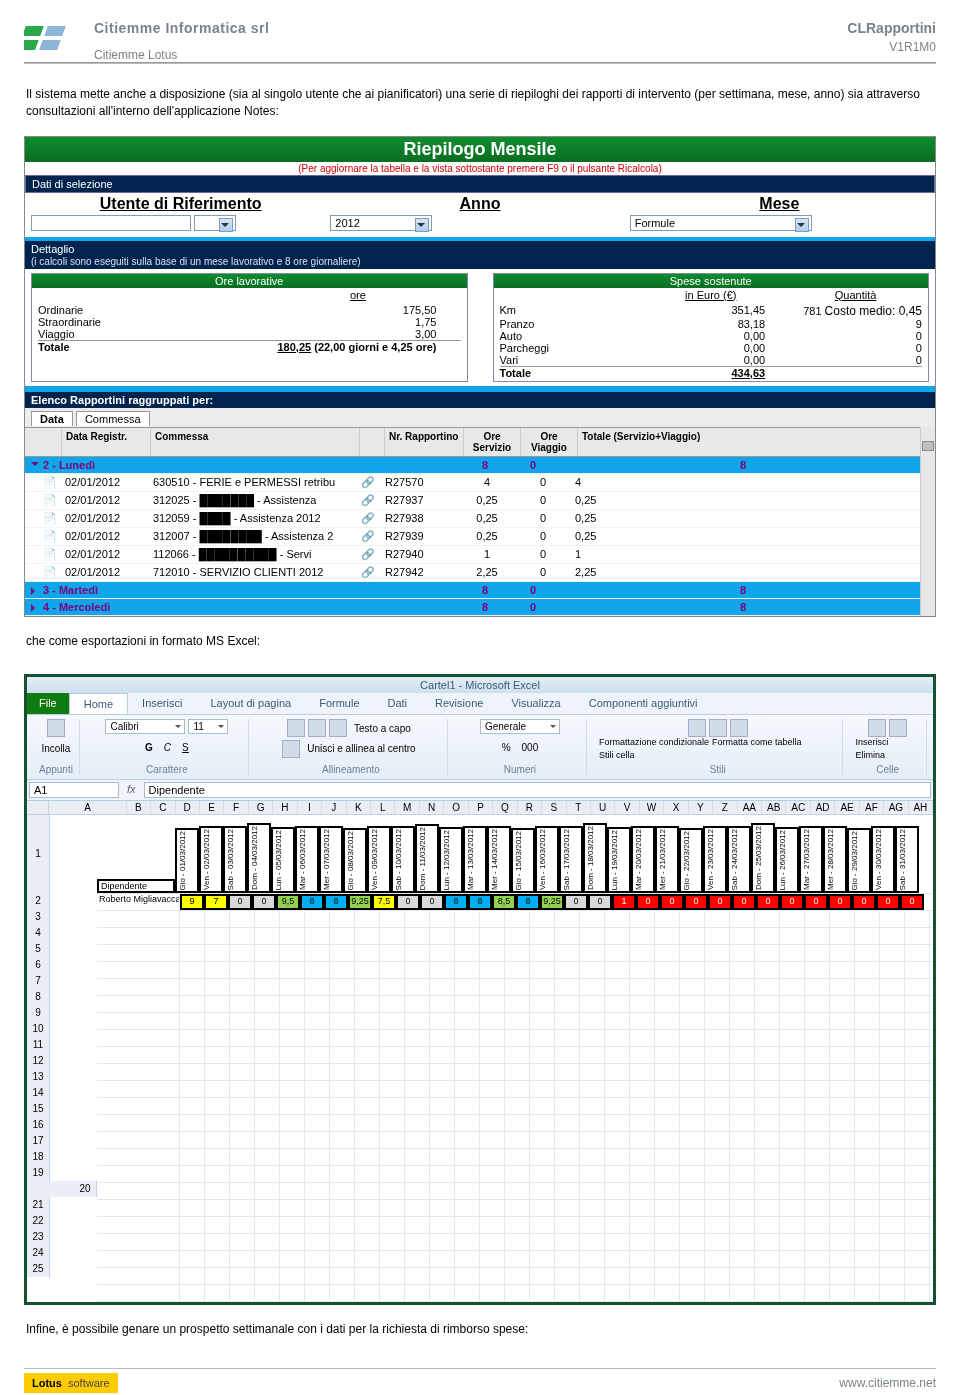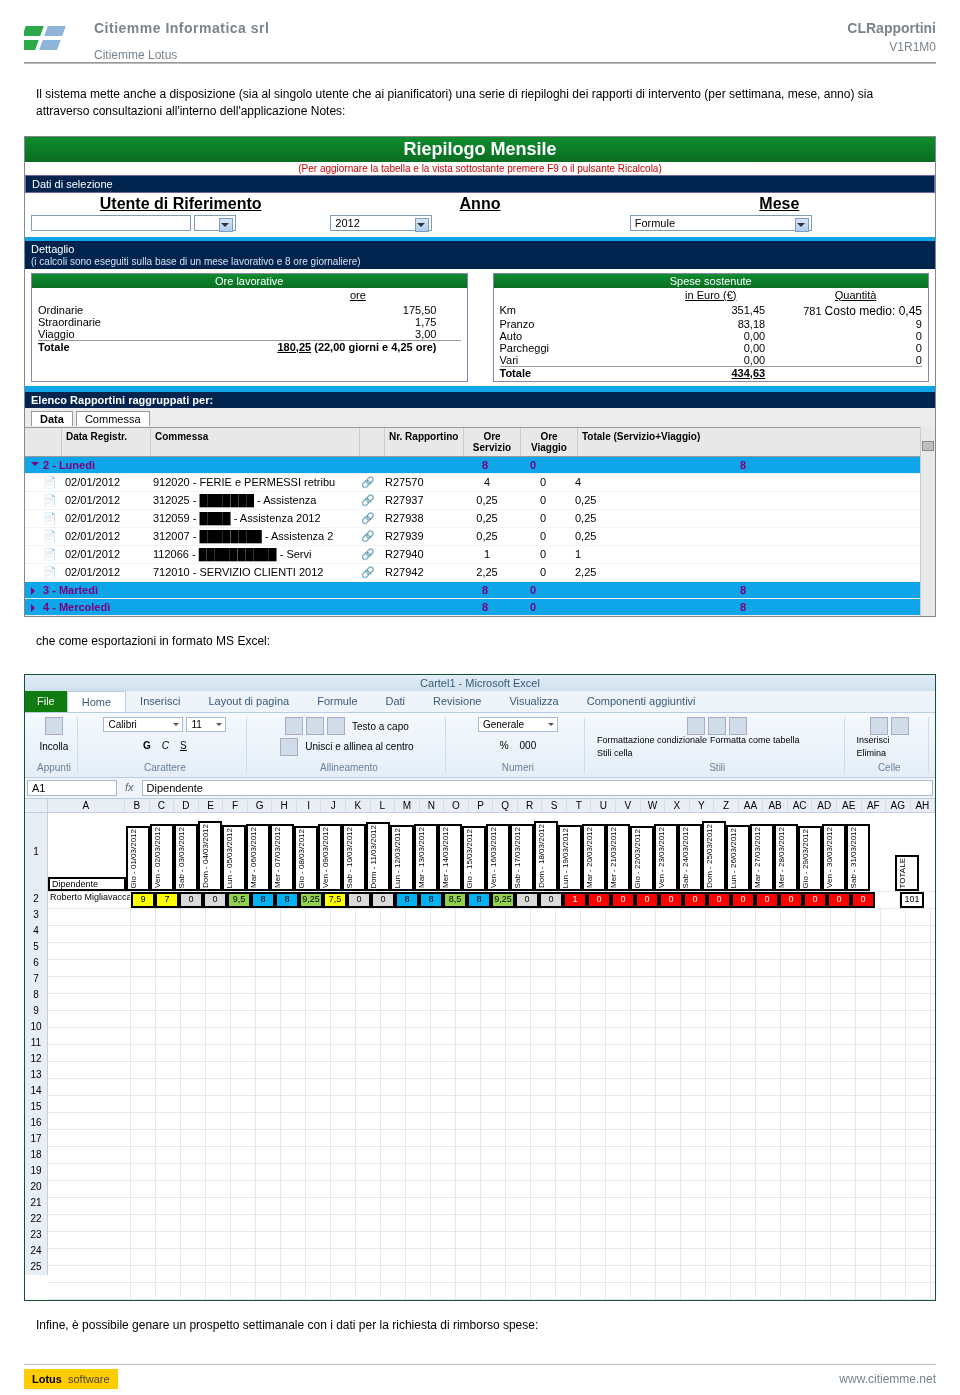--- a/index.html
+++ b/index.html
@@ -8,21 +8,21 @@
 .logo{flex:0 0 60px;padding-right:10px}
 .logo svg{display:block}
 .hdr-text{flex:1;display:flex;justify-content:space-between}
 .hdr-left{}
 .hdr-left .company{font-weight:bold;color:#7a848c;font-size:14px;letter-spacing:0.5px}
 .hdr-left .sub{color:#7a848c;font-size:12px;margin-top:12px}
 .hdr-right{text-align:right}
 .hdr-right .prod{font-weight:bold;color:#7a848c;font-size:14px}
 .hdr-right .ver{color:#7a848c;font-size:12px;margin-top:4px}
 .sepline{border-bottom:1px solid #bbb;margin-bottom:22px}
-.para{font-size:12px;line-height:1.4;margin:16px 12px}
+.para{font-size:12px;line-height:1.4;margin:16px 2px}
 
 .shot1{border:1px solid #888;background:#0ea5e9}
 .titlebar{background:linear-gradient(#0d8d2e,#0a6d22);color:#fff;text-align:center;font-family:Tahoma,Arial,sans-serif;font-size:18px;font-weight:bold;padding:2px 0}
 .hint{background:#fff;text-align:center;color:#c00;font-size:10px;padding:1px 0}
 .secHead{background:#00244e;color:#fff;font-size:11px;padding:2px 6px;font-family:Tahoma,Arial;border:1px solid #6a6a9a}
 .selRow{display:flex;background:#fff;padding:2px 6px 6px}
 .selCol{flex:1}
 .selLbl{text-decoration:underline;font-weight:bold;font-size:16px;text-align:center}
 .selCtl{margin-top:2px}
 .fakeSelect{display:inline-block;border:1px solid #7f9db9;background:#fff;padding:1px 16px 1px 4px;position:relative;font-size:11px;min-width:80px}
@@ -51,21 +51,21 @@
 .gc1{width:28px}.gc2{width:80px}.gc3{width:200px}.gc4{width:16px}.gc5{width:70px}.gc6{width:48px;text-align:center}.gc7{width:48px;text-align:center}.gc8{flex:1;text-align:left}
 .dayRow{color:#800080;font-weight:bold;font-size:11px;padding:2px 6px;display:flex;border-bottom:1px solid #eee}
 .tri{display:inline-block;width:0;height:0;border:4px solid transparent;border-top-color:#800080;margin-right:4px;vertical-align:middle}
 .tri.right{border-top-color:transparent;border-left-color:#800080}
 .gridRow{display:flex;font-size:11px;padding:1px 0;border-bottom:1px solid #f3f3f3;background:#fff}
 .gridRow>div{padding:1px 4px}
 .gridWrap{position:relative}
 .scrollbar{position:absolute;right:0;top:0;bottom:0;width:14px;background:#e8e8e8;border-left:1px solid #ccc}
 .scrollbar .thumb{position:absolute;top:14px;left:1px;right:1px;height:8px;background:#c0c0c0;border:1px solid #888}
 
-.shot2{border:1px solid #14532d;margin-top:25px}
+.shot2{border:3px solid #14532d;margin-top:25px}
 .xTitle{background:linear-gradient(#e4edf7,#cde0ee);text-align:center;padding:2px;font-size:11px;color:#3a5a7a}
 .xTabs{display:flex;background:#eef4fa;border-bottom:1px solid #b8cde2;font-size:11px}
 .xTabs .ft{background:#107c10;color:#fff;padding:4px 12px}
 .xTabs .t{padding:4px 14px;color:#3a5a7a}
 .xTabs .t.active{background:#fff;border:1px solid #b8cde2;border-bottom:none}
 .ribbon{display:flex;background:linear-gradient(#f5f9fd,#e4eef7);border-bottom:1px solid #b8cde2;padding:4px 6px;font-size:10px;gap:6px}
 .rgrp{border-right:1px solid #cfdceb;padding:0 6px;display:flex;flex-direction:column;justify-content:space-between;align-items:center}
 .rgrp .lbl{color:#6b8299;margin-top:4px}
 .rgrp .ctls{display:flex;gap:3px;align-items:center;flex-wrap:wrap}
 .btn{display:inline-block;border:1px solid transparent;padding:1px 3px;border-radius:2px}
@@ -232,21 +232,21 @@
           <div class="dayRow">
             <div style="width:320px"><span class="tri"></span>2 - Lunedì</div>
             <div style="width:110px"></div>
             <div style="width:48px;text-align:center">8</div>
             <div style="width:48px;text-align:center">0</div>
             <div style="flex:1;text-align:center">8</div>
           </div>
           <div class="gridRow">
             <div class="gc1" style="text-align:right">📄</div>
             <div class="gc2">02/01/2012</div>
-            <div class="gc3">912020 - FERIE e PERMESSI retribu</div>
+            <div class="gc3">630510 - FERIE e PERMESSI retribu</div>
             <div class="gc4">🔗</div>
             <div class="gc5">R27570</div>
             <div class="gc6">4</div>
             <div class="gc7">0</div>
             <div class="gc8">4</div>
           </div>
           <div class="gridRow">
             <div class="gc1" style="text-align:right">📄</div>
             <div class="gc2">02/01/2012</div>
             <div class="gc3">312025 - ███████ - Assistenza</div>
@@ -457,21 +457,21 @@
             <div class="rowHdr" style="height: 16px; line-height: 16px;">10</div>
             <div class="rowHdr" style="height: 16px; line-height: 16px;">11</div>
             <div class="rowHdr" style="height: 16px; line-height: 16px;">12</div>
             <div class="rowHdr" style="height: 16px; line-height: 16px;">13</div>
             <div class="rowHdr" style="height: 16px; line-height: 16px;">14</div>
             <div class="rowHdr" style="height: 16px; line-height: 16px;">15</div>
             <div class="rowHdr" style="height: 16px; line-height: 16px;">16</div>
             <div class="rowHdr" style="height: 16px; line-height: 16px;">17</div>
             <div class="rowHdr" style="height: 16px; line-height: 16px;">18</div>
             <div class="rowHdr" style="height: 16px; line-height: 16px;">19</div>
-            <div class="rowHdr" style="height: 16px; line-height: 16px;">20</div>
+            <div class="rowHdr" style="height: 16px; line-height: 16px; padding-left: 47px;">20</div>
             <div class="rowHdr" style="height: 16px; line-height: 16px;">21</div>
             <div class="rowHdr" style="height: 16px; line-height: 16px;">22</div>
             <div class="rowHdr" style="height: 16px; line-height: 16px;">23</div>
             <div class="rowHdr" style="height: 16px; line-height: 16px;">24</div>
             <div class="rowHdr" style="height: 16px; line-height: 16px;">25</div>
           </div>
         <div class="cells" id="cells">
             <div class="crow hdrRow">
               <div class="cell cA bdr" style="display: flex; align-items: flex-end;">Dipendente</div>
               <div class="cell cS bdr">

